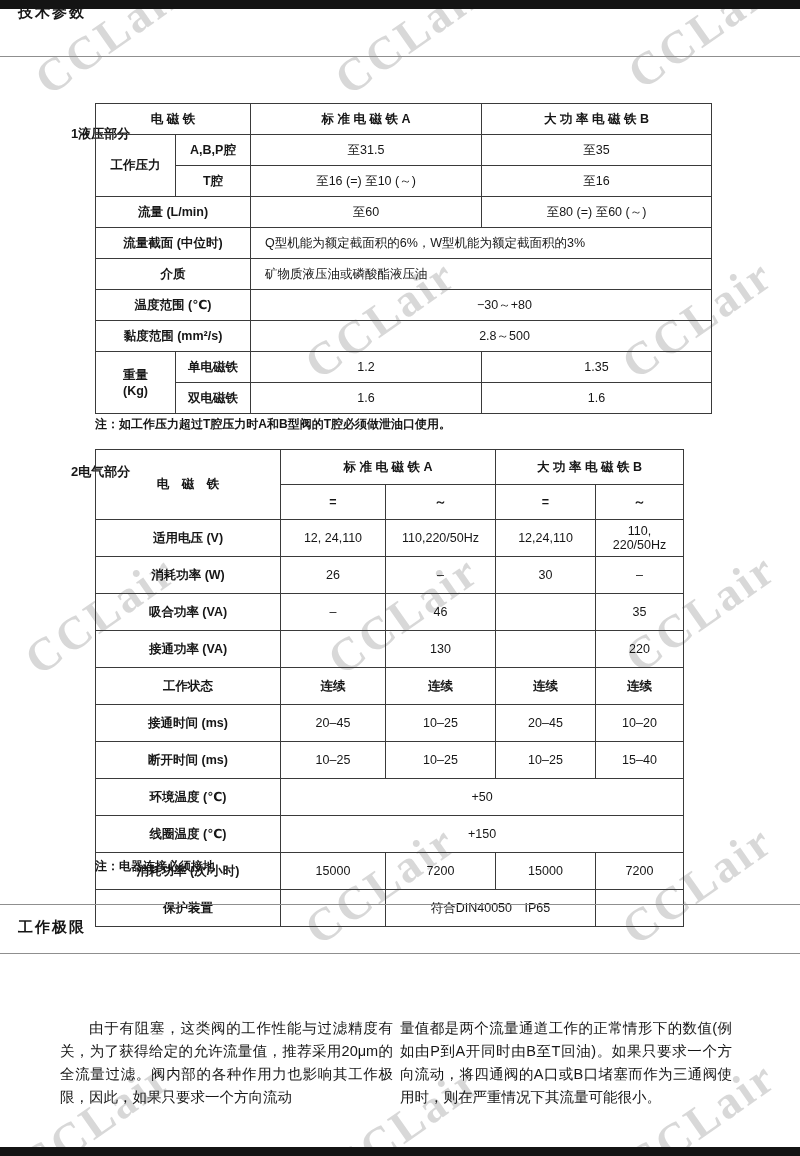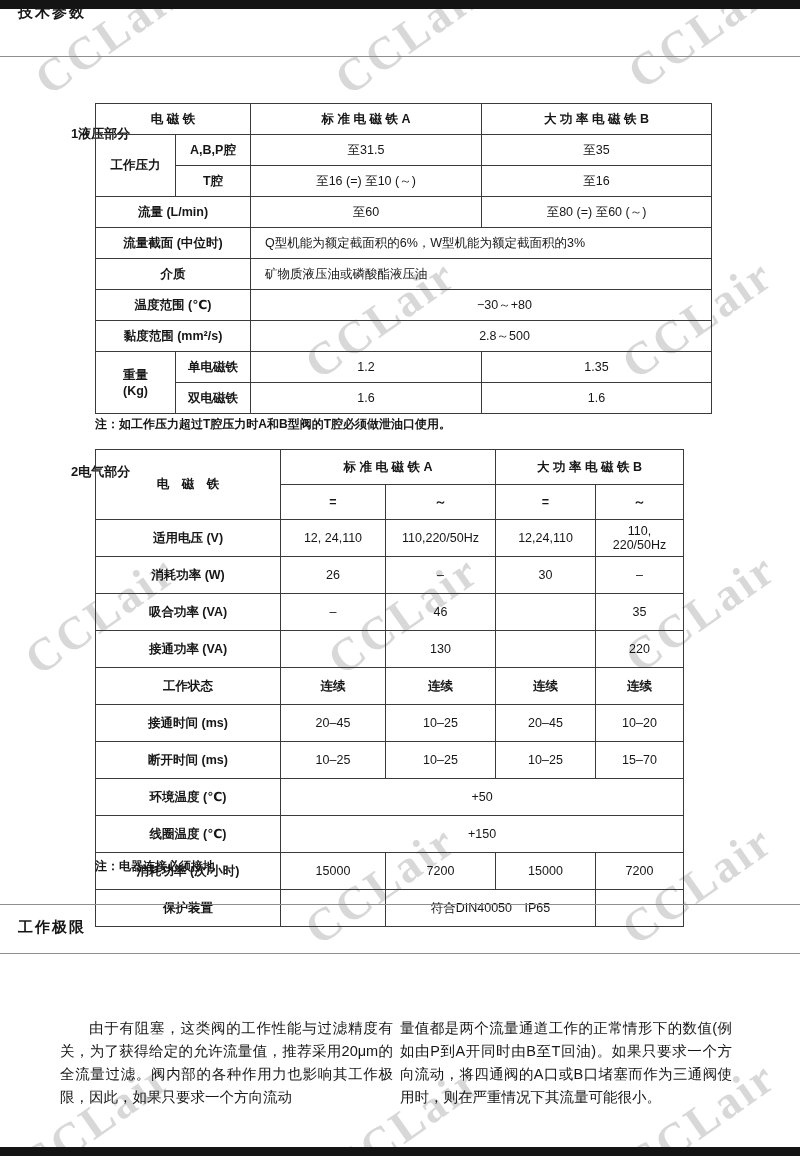--- a/index.html
+++ b/index.html
@@ -197,21 +197,21 @@
     <td>20–45</td>
     <td>10–25</td>
     <td>20–45</td>
     <td>10–20</td>
   </tr>
   <tr>
     <td class="lb">断开时间 (ms)</td>
     <td>10–25</td>
     <td>10–25</td>
     <td>10–25</td>
-    <td>15–70</td>
+    <td>15–40</td>
   </tr>
   <tr>
     <td class="lb">环境温度 (℃)</td>
     <td colspan="4">+50</td>
   </tr>
   <tr>
     <td class="lb">线圈温度 (℃)</td>
     <td colspan="4">+150</td>
   </tr>
   <tr>

